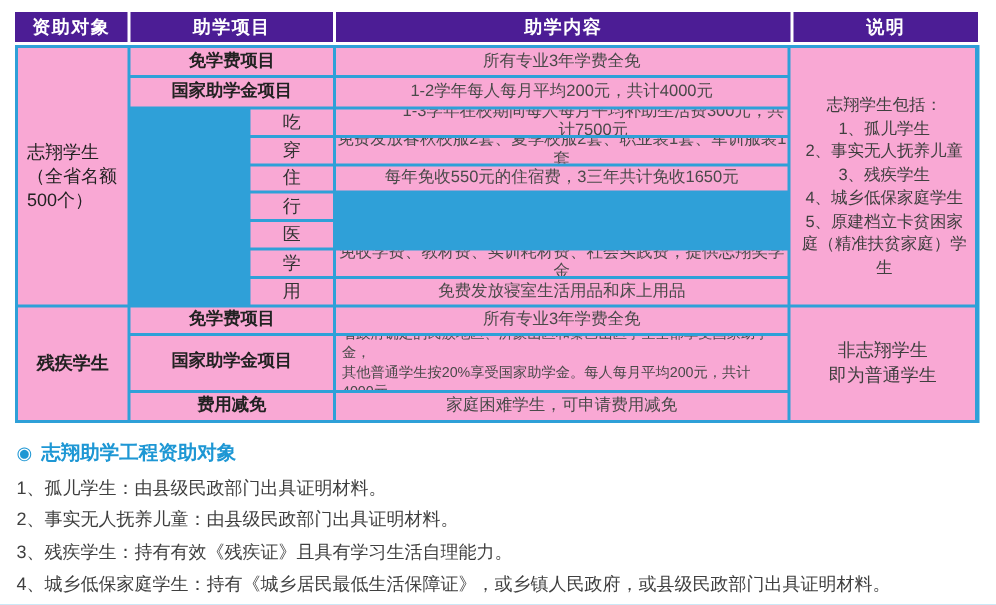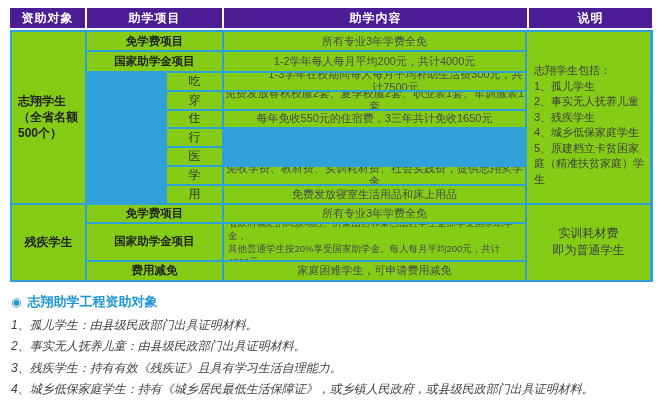--- a/index.html
+++ b/index.html
@@ -34,38 +34,38 @@
   .body-grid {
     display: grid;
     grid-template-columns: 73px 78px 55px 301px 123px;
     grid-template-rows: 18px 19px repeat(7, 16.8px) 17px 36px 18px;
     gap: 2px;
     padding: 2px;
     background: #2fa0d8;
     width: 643px;
   }
   .td {
-    background: #84cc16;
+    background: #f9a8d4;
     display: flex; align-items: center; justify-content: center;
     font-size: 11px;
     color: #4a4a4a;
     text-align: center;
     line-height: 13px;
     overflow: hidden;
   }
   .bold { font-weight: bold; color: #222222; font-size: 11.5px; }
   .target-cell {
-    font-weight: bold; color: #222222; font-size: 12px;
+    font-weight: normal; color: #222222; font-size: 12px;
     white-space: pre-line; text-align: left; line-height: 16px;
     justify-content: flex-start; padding-left: 6px;
   }
   .pt-target { font-weight: bold; color: #222222; font-size: 12px; }
   .sub-label { font-size: 12px; color: #333333; }
   .note-cell {
-    white-space: pre-line; text-align: left;
+    white-space: pre-line; text-align: center;
     font-size: 11px; line-height: 15.5px; color: #3f3f3f;
     justify-content: flex-start; align-items: center;
     padding: 16px 5px 0 7px;
   }
   .note-center { white-space: pre-line; font-size: 12px; line-height: 17px; color: #3f3f3f; }
   .small-2line { white-space: pre-line; font-size: 9.5px; line-height: 13px; text-align: left; padding: 0 4px; }
 
   
   .a  { grid-column: 1; grid-row: 1 / 10; }
   .b  { grid-column: 1; grid-row: 10 / 13; }
@@ -91,21 +91,21 @@
   .j  { grid-column: 5; grid-row: 10 / 13; }
 
   
   .footnote { margin-top: 11px; padding-left: 1px; }
   .fn-heading {
     display: flex; align-items: center; gap: 6px;
     color: #1e97d4; font-weight: bold; font-size: 13px;
     margin-bottom: 4px;
   }
   .fn-bullet { font-size: 12px; line-height: 12px; }
-  .fn-item { font-size: 12px; color: #3f3f3f; line-height: 21.5px; font-style: italic; }
+  .fn-item { font-size: 12px; color: #3f3f3f; line-height: 21.5px; }
 </style>
 </head>
 <body>
 
 <div class="page">
 
   <div class="header-grid">
     <div class="th">资助对象</div>
     <div class="th">助学项目</div>
     <div class="th">助学内容</div>
@@ -150,21 +150,21 @@
     <div class="td bold h1">免学费项目</div>
     <div class="td i1">所有专业3年学费全免</div>
 
     <div class="td bold h2">国家助学金项目</div>
     <div class="td small-2line i2">省政府确定的民族地区、沂蒙山区和秦巴山区学生全部享受国家助学金，
 其他普通学生按20%享受国家助学金。每人每月平均200元，共计4000元</div>
 
     <div class="td bold h3">费用减免</div>
     <div class="td i3">家庭困难学生，可申请费用减免</div>
 
-    <div class="td note-center j">实训耗材费
+    <div class="td note-center j">非志翔学生
 即为普通学生</div>
   </div>
 
   <div class="footnote">
     <div class="fn-heading">
       <span class="fn-bullet">◉</span>
       <span>志翔助学工程资助对象</span>
     </div>
     <p class="fn-item">1、孤儿学生：由县级民政部门出具证明材料。</p>
     <p class="fn-item">2、事实无人抚养儿童：由县级民政部门出具证明材料。</p>

